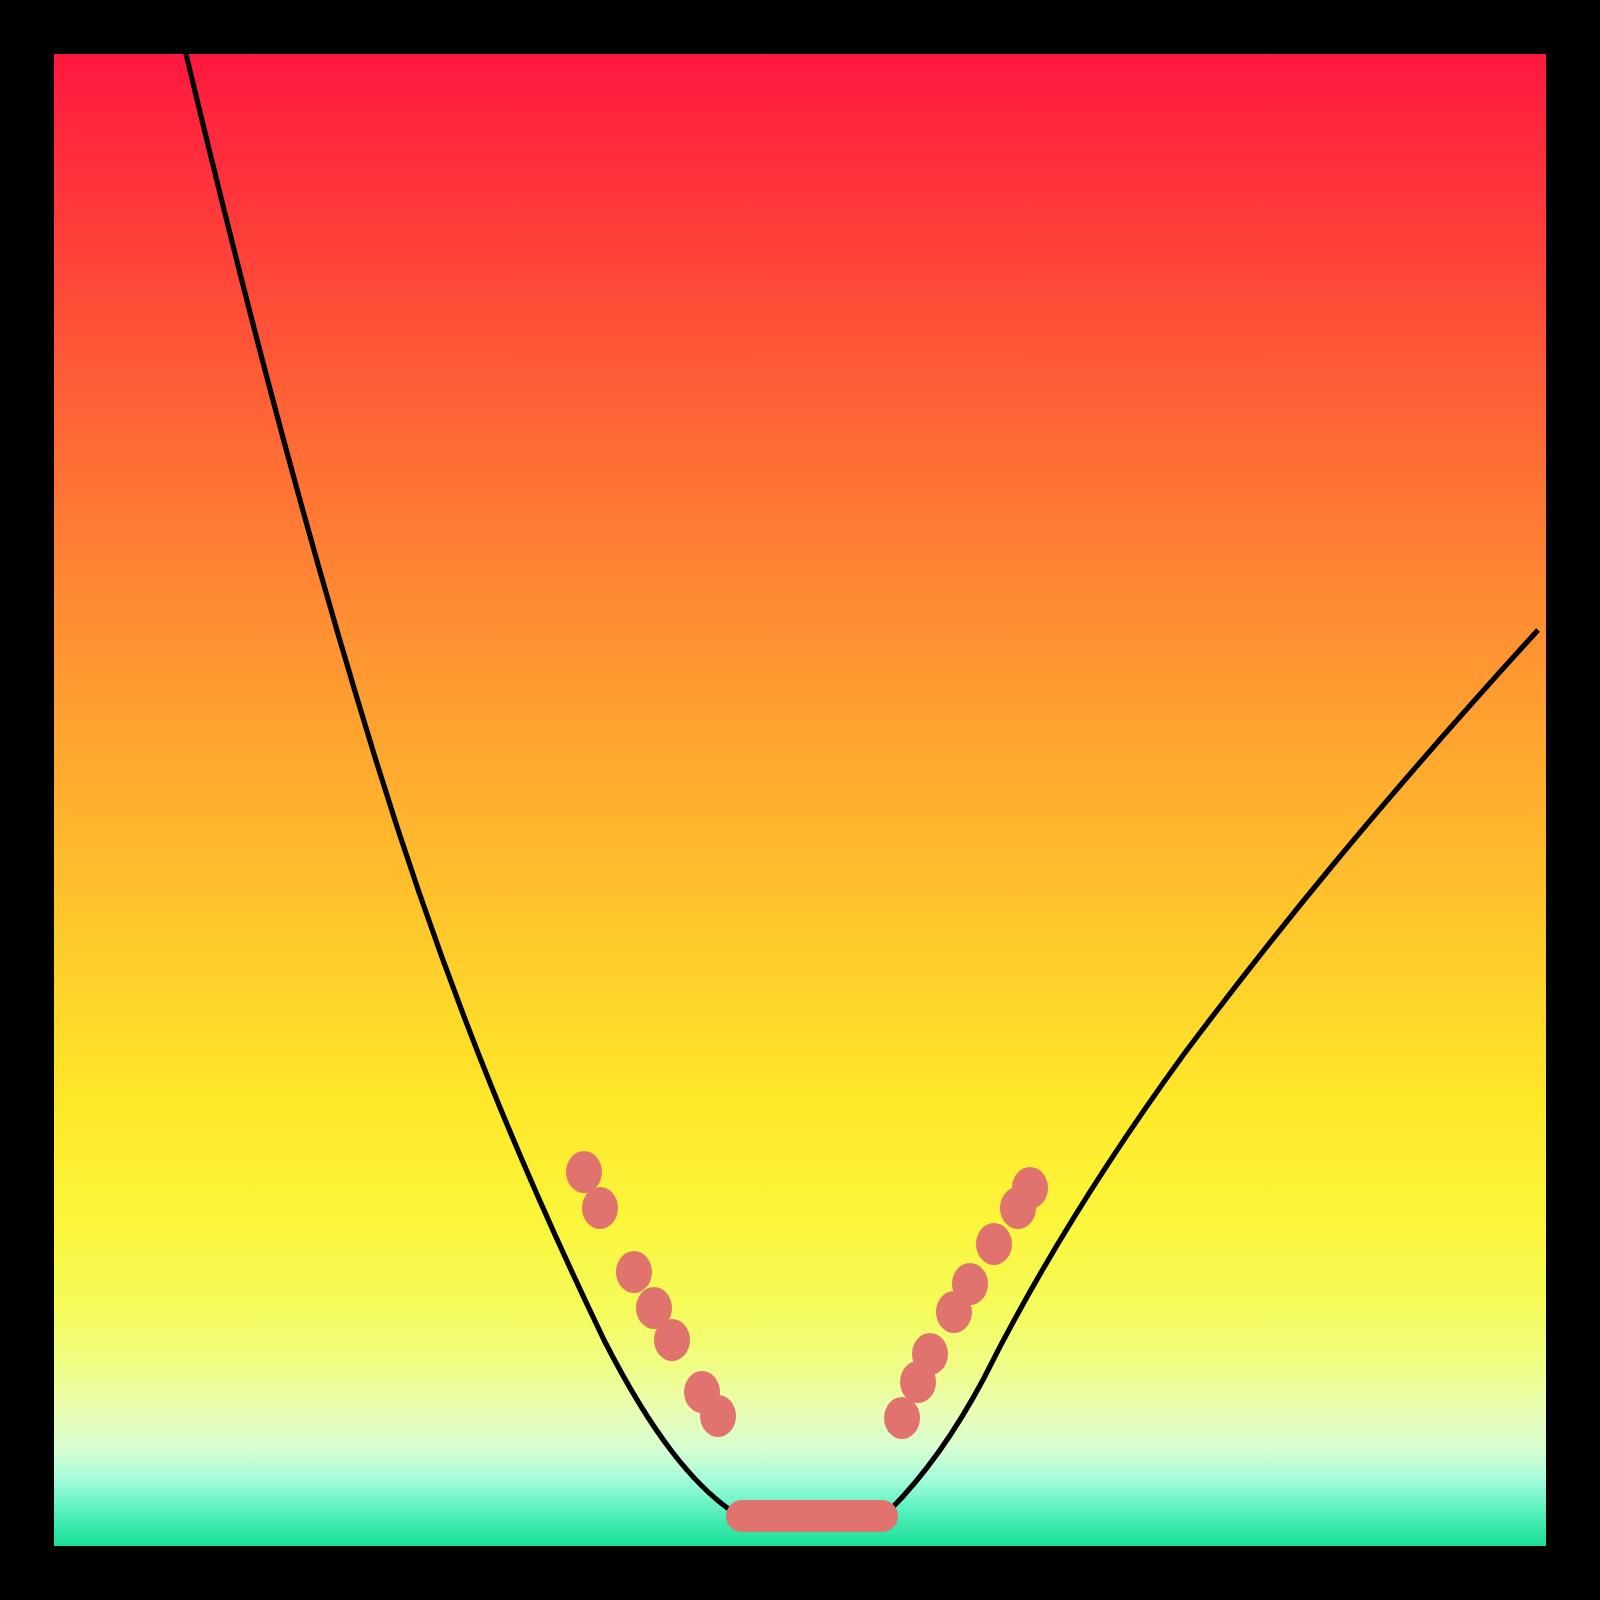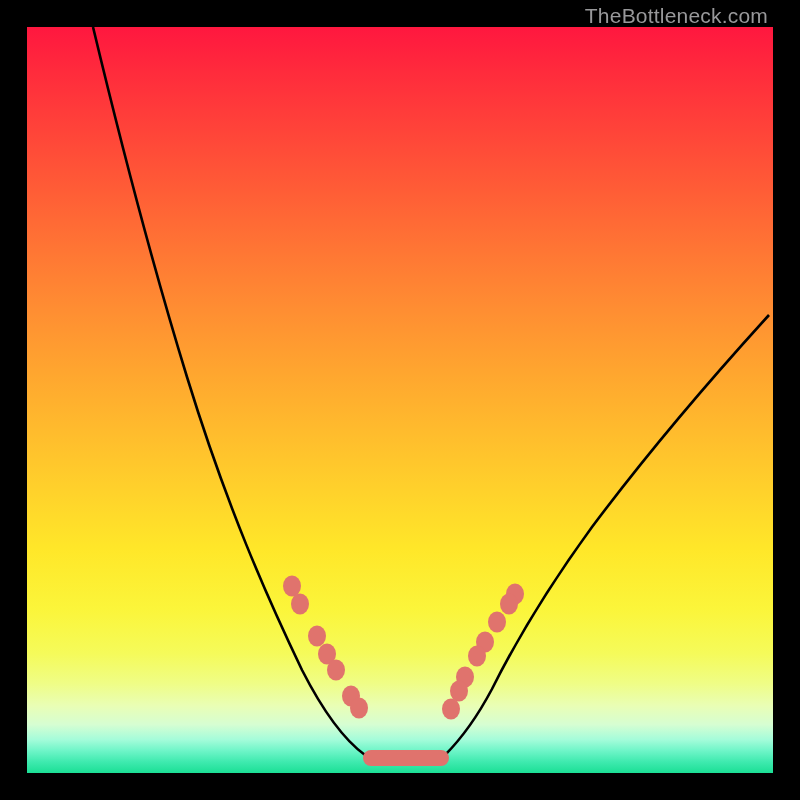--- a/index.html
+++ b/index.html
@@ -68,21 +68,20 @@
     height: 16px;
     background: #e0736d;
     border-radius: 10px;
     transform: translateY(-50%);
   }
 </style>
 </head>
 <body>
 
 <div class="frame">
-  <div class="watermark">TheBottleneck.com</div>
   <div class="plot-area">
 
     <svg class="curves" viewBox="0 0 746 746" preserveAspectRatio="none">
 
       <path d="M 66 0
                C 90 100, 120 220, 160 350
                C 200 480, 240 570, 275 643
                C 300 692, 320 715, 338 728
                L 342 731" fill="none" stroke="#000" stroke-width="2.6"></path>
 

